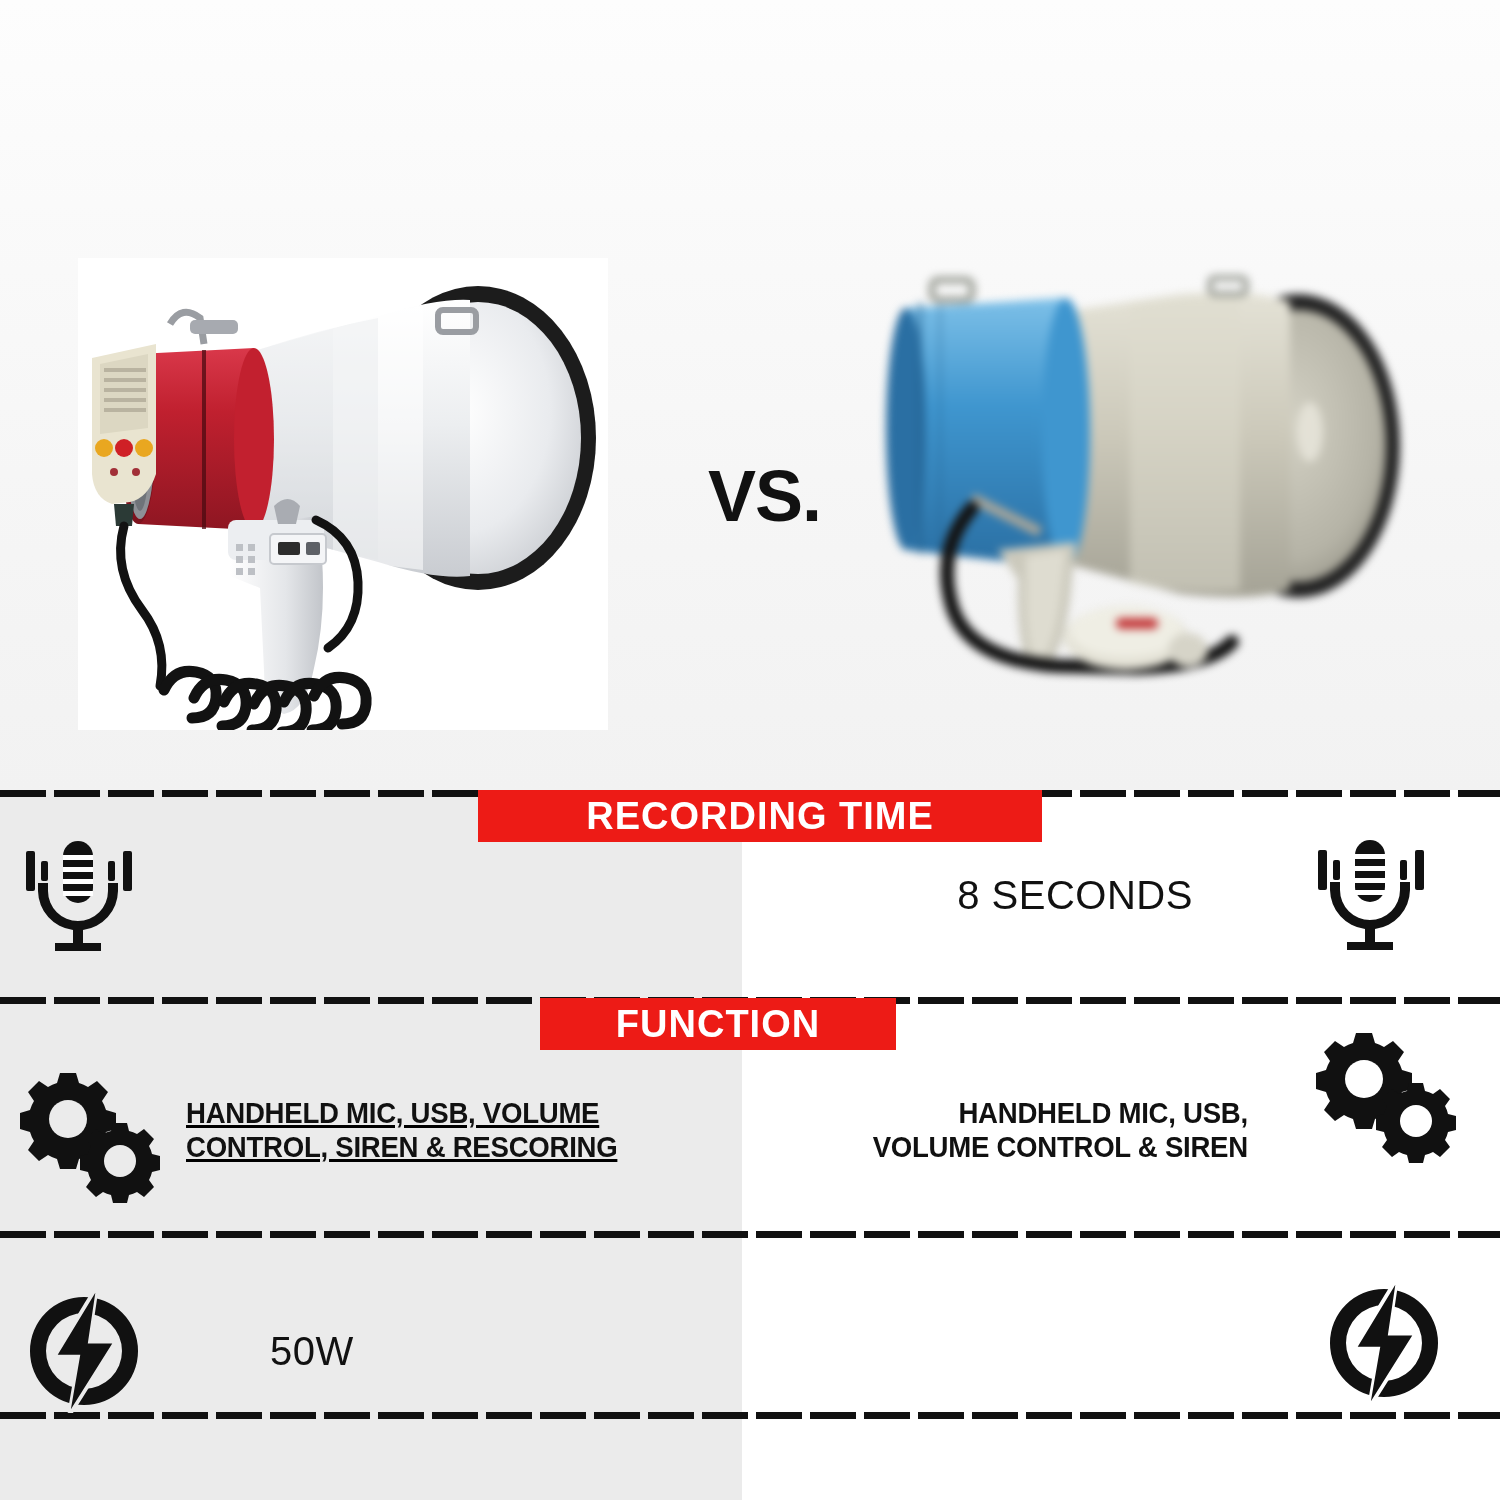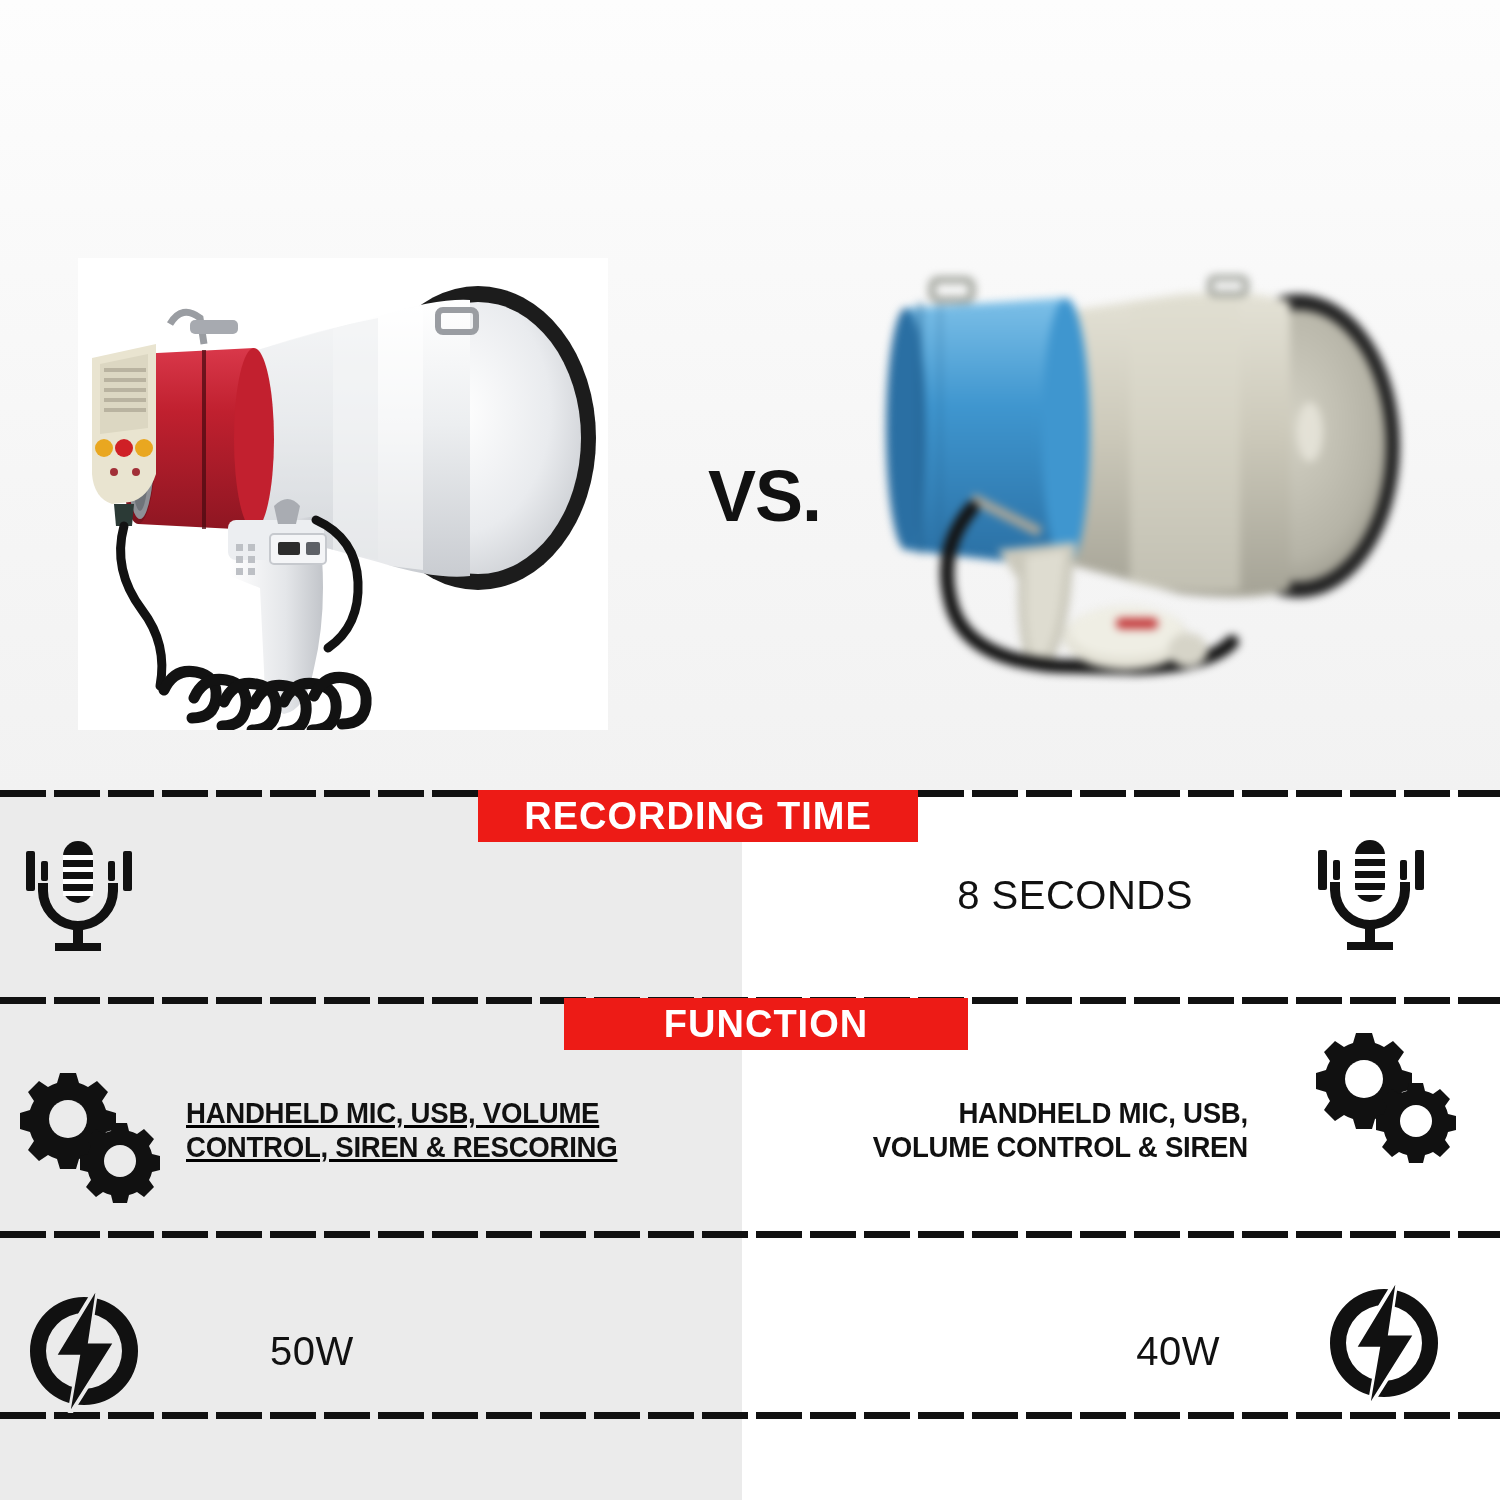--- a/index.html
+++ b/index.html
@@ -254,21 +254,21 @@
 <div id="table">
   <div id="col-tint"></div>
 
   <div class="hrule" style="top:0px;"></div>
   <div class="hrule" style="top:207px;"></div>
   <div class="hrule" style="top:441px;"></div>
   <div class="hrule" style="top:622px;"></div>
 
   <div class="row" style="top:0px; height:207px;">
 
-    <div class="badge" style="left:478px; width:440px;">
+    <div class="badge" style="left:478px; width:564px;">
       <span>RECORDING TIME</span>
     </div>
 
     <div class="cell cell-icon" style="left:26px; top:50px; width:138px; height:110px;">
       <svg viewBox="0 0 138 112" width="138" height="112" fill="#111111">
         <rect x="37" y="2" width="30" height="62" rx="15"></rect>
         <g fill="#ffffff">
           <rect x="37" y="16" width="30" height="5"></rect>
           <rect x="37" y="28" width="30" height="5"></rect>
           <rect x="37" y="40" width="30" height="5"></rect>
@@ -300,21 +300,21 @@
         <rect x="0" y="12" width="9" height="40" rx="2"></rect>
         <rect x="15" y="22" width="7" height="20" rx="2"></rect>
         <rect x="82" y="22" width="7" height="20" rx="2"></rect>
         <rect x="97" y="12" width="9" height="40" rx="2"></rect>
       </svg>
     </div>
   </div>
 
   <div class="row" style="top:207px; height:234px;">
 
-    <div class="badge" style="left:540px; top:1px; width:404px;margin-left:24px;">
+    <div class="badge" style="left:540px; top:1px; width:356px;">
       <span>FUNCTION</span>
     </div>
 
     <div class="cell cell-icon" style="left:20px; top:76px; width:150px; height:130px;">
       <svg viewBox="0 0 150 130" width="150" height="130" fill="#111111">
         <g transform="translate(48,46)">
           <path d="M-8 -46 h16 l3 10 a36 36 0 0 1 9 4 l9 -6 l11 11 l-6 9 a36 36 0 0 1 4 9 l10 3 v16 l-10 3 a36 36 0 0 1 -4 9 l6 9 l-11 11 l-9 -6 a36 36 0 0 1 -9 4 l-3 10 h-16 l-3 -10 a36 36 0 0 1 -9 -4 l-9 6 l-11 -11 l6 -9 a36 36 0 0 1 -4 -9 l-10 -3 v-16 l10 -3 a36 36 0 0 1 4 -9 l-6 -9 l11 -11 l9 6 a36 36 0 0 1 9 -4 Z"></path>
           <circle cx="0" cy="0" r="19" fill="#ebebeb"></circle>
         </g>
         <g transform="translate(100,88)">
@@ -358,23 +358,20 @@
         <path d="M74 0 L34 66 h24 L48 124 L92 54 H66 Z" fill="#111111"></path>
         <path d="M74 0 L34 66 h24 L48 124 L92 54 H66 Z" fill="none" stroke="#ebebeb" stroke-width="5"></path>
         <path d="M74 0 L34 66 h24 L48 124 L92 54 H66 Z" fill="#111111" transform="scale(0.94) translate(4,4)"></path>
       </svg>
     </div>
 
     <div class="cell" style="left:270px; top:58px; width:330px; height:124px;">
       <div class="cell-text v-power">50W</div>
     </div>
 
-    <div class="cell" style="left:900px; top:58px; width:320px; height:124px; justify-content:flex-end;">
-      <div class="cell-text v-power ta-right">40W</div>
-    </div>
 
     <div class="cell cell-icon" style="left:1322px; top:50px; width:124px; height:124px;">
       <svg viewBox="0 0 124 124" width="124" height="124">
         <path d="M62 8 a54 54 0 1 1 0 108 a54 54 0 1 1 0 -108 Z
                  M62 24 a38 38 0 1 0 0 76 a38 38 0 1 0 0 -76 Z" fill="#111111" fill-rule="evenodd"></path>
         <path d="M74 0 L34 66 h24 L48 124 L92 54 H66 Z" fill="none" stroke="#ffffff" stroke-width="5"></path>
         <path d="M74 0 L34 66 h24 L48 124 L92 54 H66 Z" fill="#111111" transform="scale(0.94) translate(4,4)"></path>
       </svg>
     </div>
   </div>

